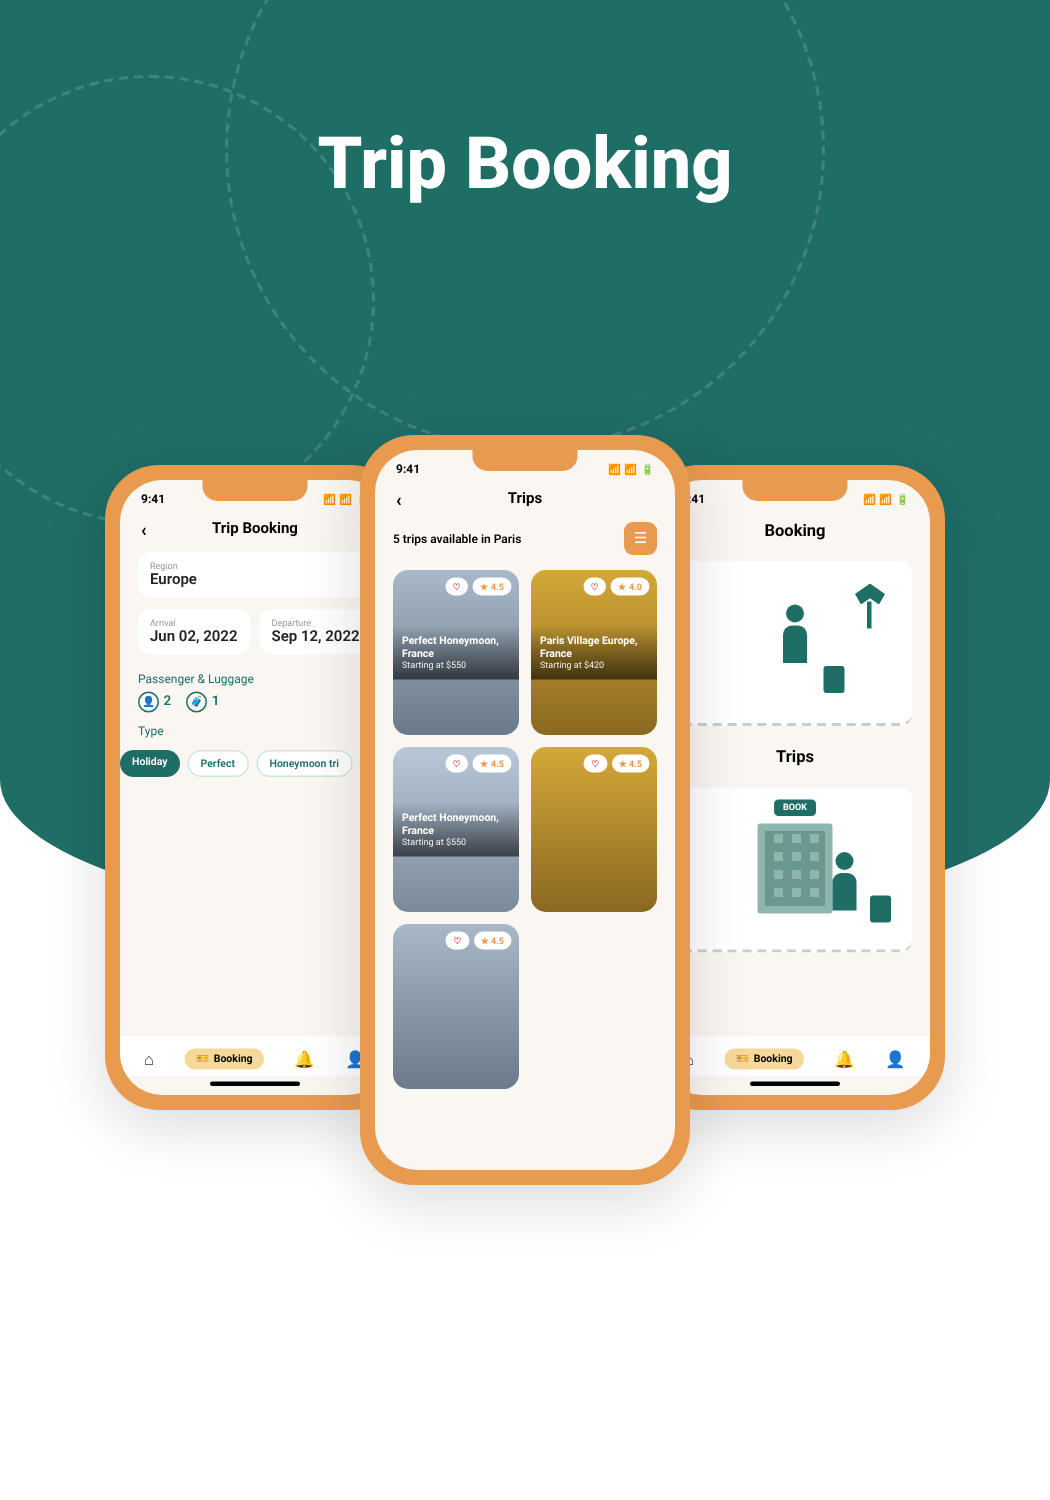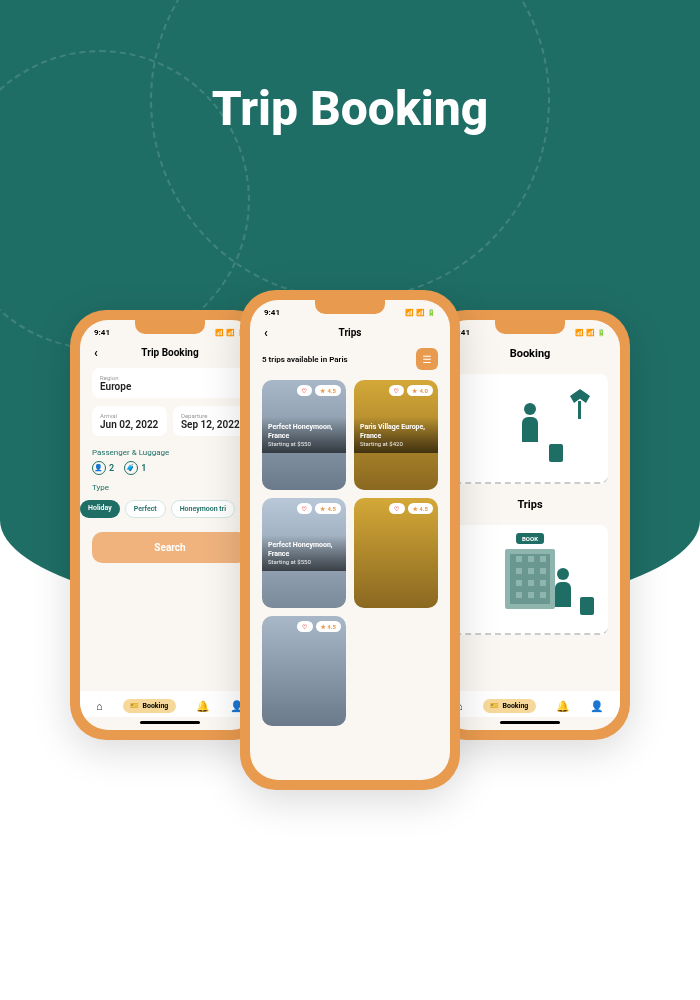--- a/index.html
+++ b/index.html
@@ -119,21 +119,20 @@
           <span class="ico">🧳</span>
           <span>1</span>
         </div>
       </div>
       <div class="section-label">Type</div>
       <div class="chips">
         <div class="chip active">Holiday</div>
         <div class="chip inactive">Perfect</div>
         <div class="chip inactive">Honeymoon tri</div>
       </div>
-      <div class="search-btn">Search</div>
       <div class="bottom-nav">
         <span class="nav-item">⌂</span>
         <span class="nav-pill">
             <span>🎫</span>
             <span>Booking</span>
           </span>
         <span class="nav-item">🔔</span>
         <span class="nav-item">👤</span>
       </div>
       <div class="home-ind"></div>

